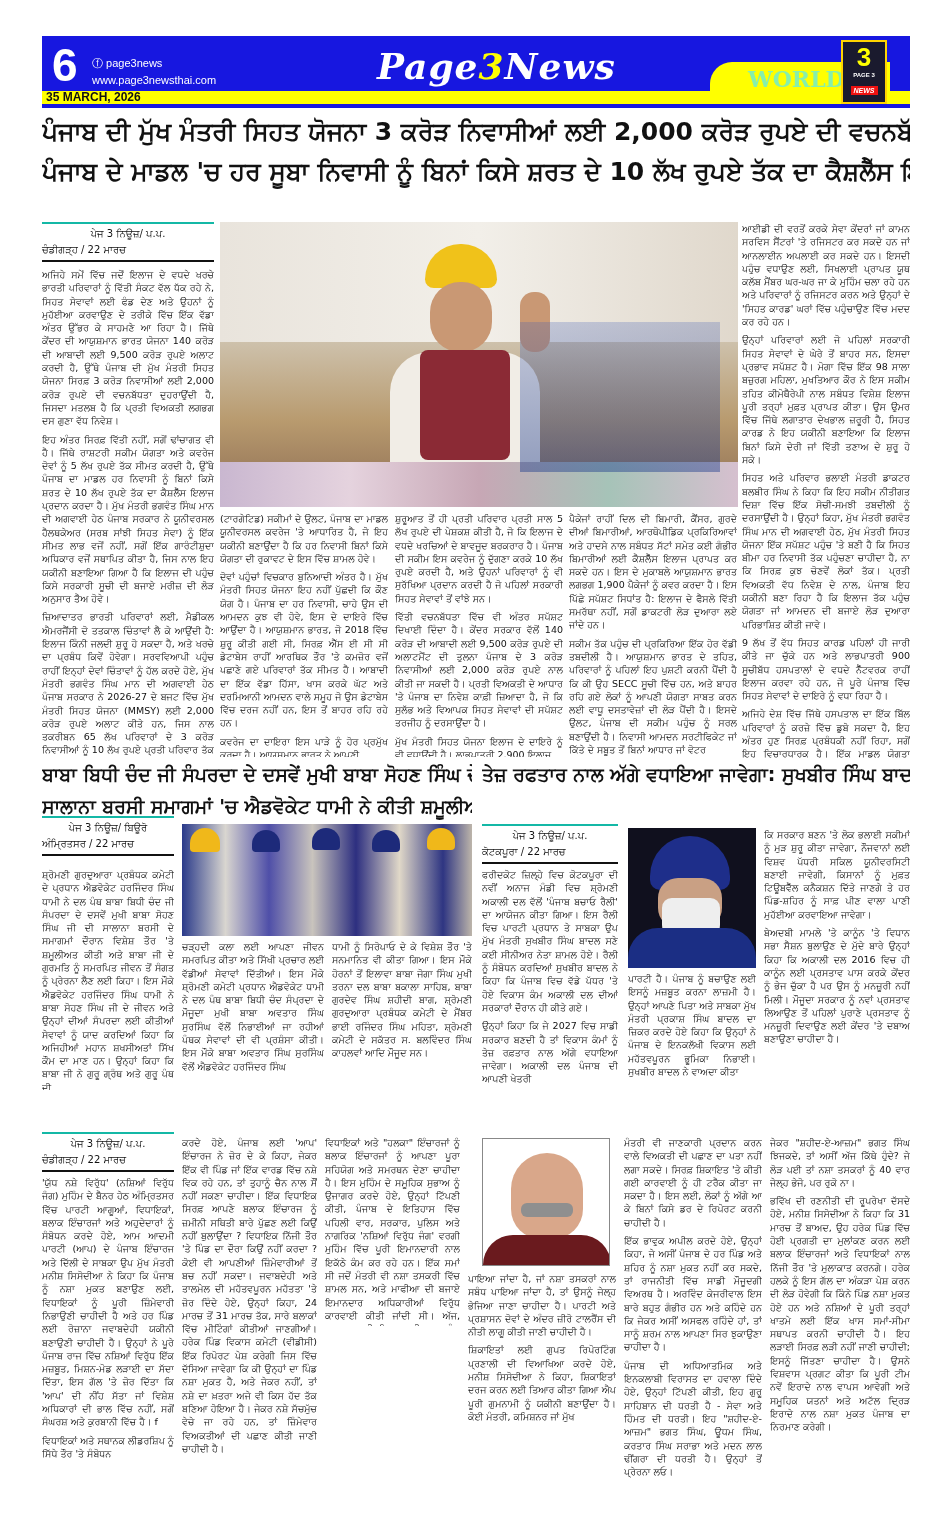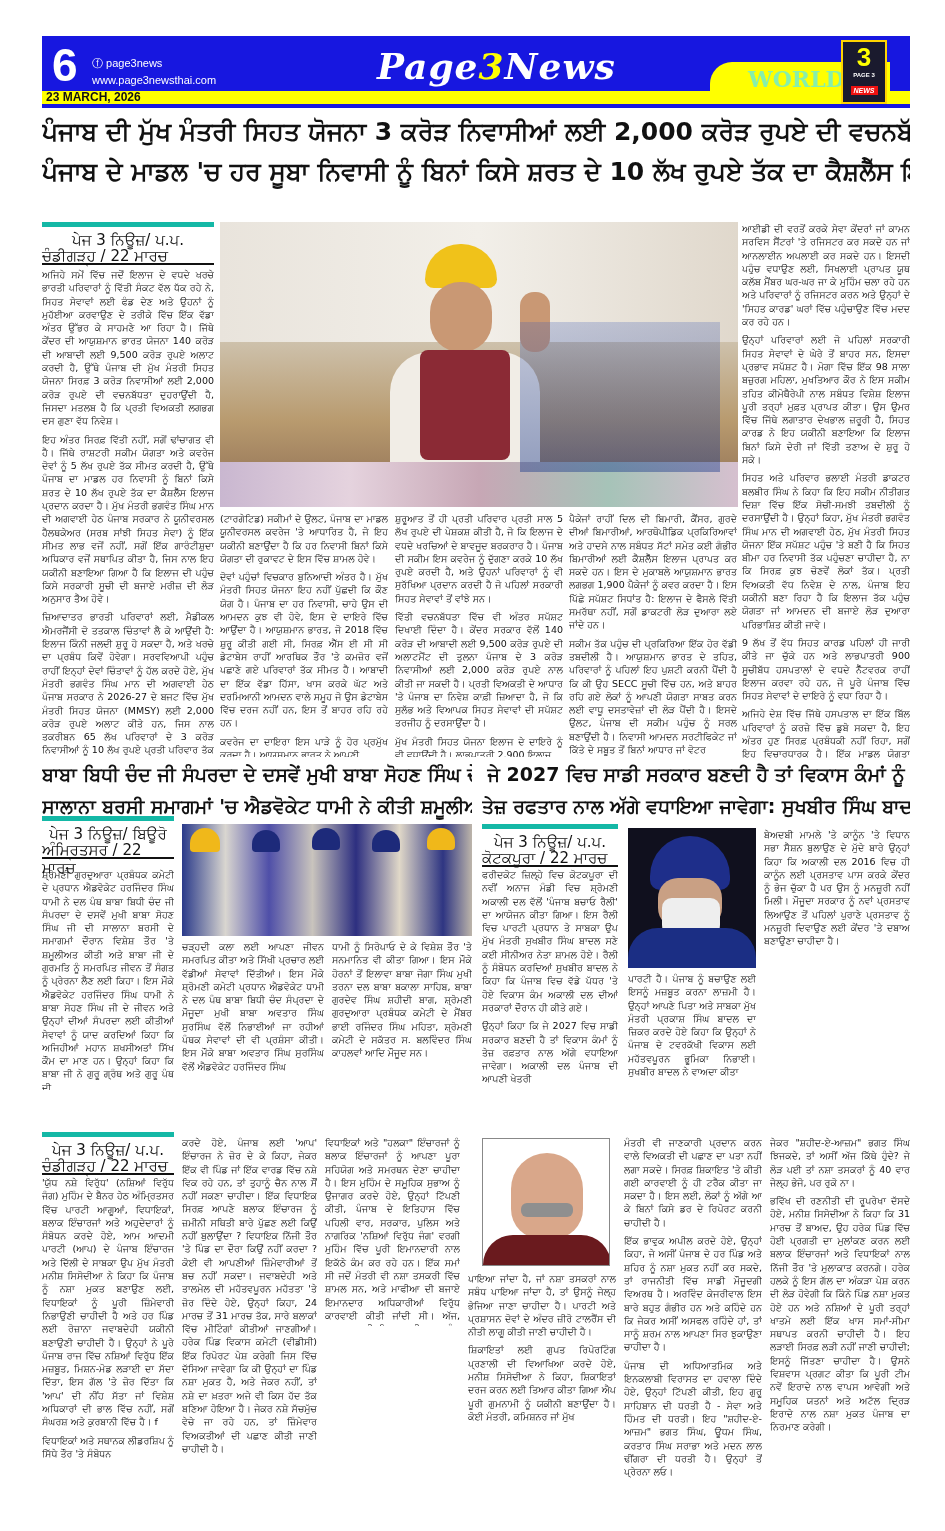--- a/index.html
+++ b/index.html
@@ -17,40 +17,40 @@
 .mast .logo .three{color:#ffff00}
 .mast .worldband{position:absolute;left:668px;top:26px;width:180px;height:42px;background:#ffff00;border-radius:22px 0 0 0}
 .mast .world{position:absolute;left:706px;top:30px;font:bold 22px/26px "DejaVu Serif",serif;color:#86efac;z-index:2}
 .mast .badge{position:absolute;left:799px;top:4px;width:46px;height:64px;background:#1a1a2e;border:2px solid #ffd400;z-index:3;text-align:center}
 .mast .badge .b3{font:bold 26px/30px "Liberation Sans",sans-serif;color:#ffff00}
 .mast .badge .bp{font:bold 6px "Liberation Sans",sans-serif;color:#fff}
 .mast .badge .bn{display:inline-block;margin-top:2px;background:#e11;color:#fff;font:bold italic 7px "Liberation Sans",sans-serif;padding:1px 3px}
 
 .hl{position:absolute;font-weight:bold;text-align:center;color:#111;white-space:nowrap;overflow:hidden}
 .hl1{left:0;top:76px;width:868px;font-size:25px;line-height:40px}
-.byline{position:absolute;border-top:5px solid #14b8a6;font-size:15px}
+.byline{position:absolute;border-top:2px solid #14b8a6;font-size:10px}
 .byline .src{display:block;text-align:center;padding-top:4px;height:20px}
 .byline .loc{display:block;padding-left:0;height:18px;border-bottom:2px solid #111}
 .col{position:absolute;font-size:9.5px;line-height:13.3px;text-align:justify;overflow:hidden;color:#111}
 .col p{margin-bottom:5px}
 .photo{position:absolute;overflow:hidden}
 .hl2{font-size:19px;line-height:32px}
 .hl3{font-size:21px;line-height:34px}
 </style>
 </head>
 <body>
 
 <div class="page">
 
   <div class="mast">
     <div class="yellow"></div>
     <div class="pgnum">6</div>
     <div class="fb"><span>ⓕ </span><span>page3news</span></div>
     <div class="web">www.page3newsthai.com</div>
-    <div class="date">23 MARCH, 2026</div>
+    <div class="date">35 MARCH, 2026</div>
     <div class="logo"><span>Page</span><span class="three">3</span><span>News</span></div>
     <div class="worldband"></div>
     <div class="world">WORLD</div>
     <div class="badge">
       <div class="b3">3</div>
       <div class="bp">PAGE 3</div>
       <div class="bn">NEWS</div>
     </div>
   </div>
 
@@ -122,41 +122,41 @@
     <div style="position:absolute;left:245px;top:4px;width:28px;height:22px;background:#f0b81a;border-radius:14px 14px 4px 4px"></div>
   </div>
   <div class="col" style="left:140px;top:904px;width:142px;height:150px">
     <p>ਚੜ੍ਹਦੀ ਕਲਾ ਲਈ ਆਪਣਾ ਜੀਵਨ ਸਮਰਪਿਤ ਕੀਤਾ ਅਤੇ ਸਿੱਖੀ ਪ੍ਰਚਾਰ ਲਈ ਵੱਡੀਆਂ ਸੇਵਾਵਾਂ ਦਿੱਤੀਆਂ। ਇਸ ਮੌਕੇ ਸ਼੍ਰੋਮਣੀ ਕਮੇਟੀ ਪ੍ਰਧਾਨ ਐਡਵੋਕੇਟ ਧਾਮੀ ਨੇ ਦਲ ਪੰਥ ਬਾਬਾ ਬਿਧੀ ਚੰਦ ਸੰਪ੍ਰਦਾ ਦੇ ਮੌਜੂਦਾ ਮੁਖੀ ਬਾਬਾ ਅਵਤਾਰ ਸਿੰਘ ਸੁਰਸਿੰਘ ਵੱਲੋਂ ਨਿਭਾਈਆਂ ਜਾ ਰਹੀਆਂ ਪੰਥਕ ਸੇਵਾਵਾਂ ਦੀ ਵੀ ਪ੍ਰਸ਼ੰਸਾ ਕੀਤੀ। ਇਸ ਮੌਕੇ ਬਾਬਾ ਅਵਤਾਰ ਸਿੰਘ ਸੁਰਸਿੰਘ ਵੱਲੋਂ ਐਡਵੋਕੇਟ ਹਰਜਿੰਦਰ ਸਿੰਘ</p>
   </div>
   <div class="col" style="left:290px;top:904px;width:140px;height:150px">
     <p>ਧਾਮੀ ਨੂੰ ਸਿਰੋਪਾਓ ਦੇ ਕੇ ਵਿਸ਼ੇਸ਼ ਤੌਰ 'ਤੇ ਸਨਮਾਨਿਤ ਵੀ ਕੀਤਾ ਗਿਆ। ਇਸ ਮੌਕੇ ਹੋਰਨਾਂ ਤੋਂ ਇਲਾਵਾ ਬਾਬਾ ਜੋਗਾ ਸਿੰਘ ਮੁਖੀ ਤਰਨਾ ਦਲ ਬਾਬਾ ਬਕਾਲਾ ਸਾਹਿਬ, ਬਾਬਾ ਗੁਰਦੇਵ ਸਿੰਘ ਸ਼ਹੀਦੀ ਬਾਗ, ਸ਼੍ਰੋਮਣੀ ਗੁਰਦੁਆਰਾ ਪ੍ਰਬੰਧਕ ਕਮੇਟੀ ਦੇ ਮੈਂਬਰ ਭਾਈ ਰਜਿੰਦਰ ਸਿੰਘ ਮਹਿਤਾ, ਸ਼੍ਰੋਮਣੀ ਕਮੇਟੀ ਦੇ ਸਕੱਤਰ ਸ. ਬਲਵਿੰਦਰ ਸਿੰਘ ਕਾਹਲਵਾਂ ਆਦਿ ਮੌਜੂਦ ਸਨ।</p>
   </div>
 
   <div class="hl hl2" style="left:440px;top:722px;width:428px">
-    <div>ਜੇ 2027 ਵਿਚ ਸਾਡੀ ਸਰਕਾਰ ਬਣਦੀ ਹੈ ਤਾਂ ਵਿਕਾਸ ਕੰਮਾਂ ਨੂੰ</div>
     <div>ਤੇਜ਼ ਰਫਤਾਰ ਨਾਲ ਅੱਗੇ ਵਧਾਇਆ ਜਾਵੇਗਾ: ਸੁਖਬੀਰ ਸਿੰਘ ਬਾਦਲ</div>
   </div>
   <div class="byline" style="left:440px;top:788px;width:136px">
     <span class="src">ਪੇਜ 3 ਨਿਊਜ਼/ ਪ.ਪ.</span>
     <span class="loc">ਕੋਟਕਪੂਰਾ / 22 ਮਾਰਚ</span>
   </div>
   <div class="col" style="left:440px;top:832px;width:136px;height:222px">
     <p>ਫਰੀਦਕੋਟ ਜ਼ਿਲ੍ਹੇ ਵਿਚ ਕੋਟਕਪੂਰਾ ਦੀ ਨਵੀਂ ਅਨਾਜ ਮੰਡੀ ਵਿਚ ਸ਼੍ਰੋਮਣੀ ਅਕਾਲੀ ਦਲ ਵੱਲੋਂ 'ਪੰਜਾਬ ਬਚਾਓ ਰੈਲੀ' ਦਾ ਆਯੋਜਨ ਕੀਤਾ ਗਿਆ। ਇਸ ਰੈਲੀ ਵਿਚ ਪਾਰਟੀ ਪ੍ਰਧਾਨ ਤੇ ਸਾਬਕਾ ਉਪ ਮੁੱਖ ਮੰਤਰੀ ਸੁਖਬੀਰ ਸਿੰਘ ਬਾਦਲ ਸਣੇ ਕਈ ਸੀਨੀਅਰ ਨੇਤਾ ਸ਼ਾਮਲ ਹੋਏ। ਰੈਲੀ ਨੂੰ ਸੰਬੋਧਨ ਕਰਦਿਆਂ ਸੁਖਬੀਰ ਬਾਦਲ ਨੇ ਕਿਹਾ ਕਿ ਪੰਜਾਬ ਵਿਚ ਵੱਡੇ ਪੱਧਰ 'ਤੇ ਹੋਏ ਵਿਕਾਸ ਕੰਮ ਅਕਾਲੀ ਦਲ ਦੀਆਂ ਸਰਕਾਰਾਂ ਦੌਰਾਨ ਹੀ ਕੀਤੇ ਗਏ।</p>
     <p>ਉਨ੍ਹਾਂ ਕਿਹਾ ਕਿ ਜੇ 2027 ਵਿਚ ਸਾਡੀ ਸਰਕਾਰ ਬਣਦੀ ਹੈ ਤਾਂ ਵਿਕਾਸ ਕੰਮਾਂ ਨੂੰ ਤੇਜ਼ ਰਫ਼ਤਾਰ ਨਾਲ ਅੱਗੇ ਵਧਾਇਆ ਜਾਵੇਗਾ। ਅਕਾਲੀ ਦਲ ਪੰਜਾਬ ਦੀ ਆਪਣੀ ਖੇਤਰੀ</p>
   </div>
   <div class="photo" style="left:586px;top:792px;width:128px;height:140px;background:#10101e">
     <div style="position:absolute;left:22px;top:8px;width:80px;height:54px;background:#1e2e8a;border-radius:40px 40px 10px 10px"></div>
     <div style="position:absolute;left:30px;top:50px;width:64px;height:50px;background:#c9a084;border-radius:20px"></div>
     <div style="position:absolute;left:34px;top:70px;width:58px;height:56px;background:#eeeeee;border-radius:10px 10px 30px 30px"></div>
     <div style="position:absolute;left:0;top:100px;width:128px;height:40px;background:#1b2e84;border-radius:30px 30px 0 0"></div>
   </div>
   <div class="col" style="left:586px;top:936px;width:128px;height:118px">
-    <p>ਪਾਰਟੀ ਹੈ। ਪੰਜਾਬ ਨੂੰ ਬਚਾਉਣ ਲਈ ਇਸਨੂੰ ਮਜ਼ਬੂਤ ਕਰਨਾ ਲਾਜ਼ਮੀ ਹੈ। ਉਨ੍ਹਾਂ ਆਪਣੇ ਪਿਤਾ ਅਤੇ ਸਾਬਕਾ ਮੁੱਖ ਮੰਤਰੀ ਪ੍ਰਕਾਸ਼ ਸਿੰਘ ਬਾਦਲ ਦਾ ਜ਼ਿਕਰ ਕਰਦੇ ਹੋਏ ਕਿਹਾ ਕਿ ਉਨ੍ਹਾਂ ਨੇ ਪੰਜਾਬ ਦੇ ਟਵਰਕੱਖੀ ਵਿਕਾਸ ਲਈ ਮਹੱਤਵਪੂਰਨ ਭੂਮਿਕਾ ਨਿਭਾਈ। ਸੁਖਬੀਰ ਬਾਦਲ ਨੇ ਵਾਅਦਾ ਕੀਤਾ</p>
+    <p>ਪਾਰਟੀ ਹੈ। ਪੰਜਾਬ ਨੂੰ ਬਚਾਉਣ ਲਈ ਇਸਨੂੰ ਮਜ਼ਬੂਤ ਕਰਨਾ ਲਾਜ਼ਮੀ ਹੈ। ਉਨ੍ਹਾਂ ਆਪਣੇ ਪਿਤਾ ਅਤੇ ਸਾਬਕਾ ਮੁੱਖ ਮੰਤਰੀ ਪ੍ਰਕਾਸ਼ ਸਿੰਘ ਬਾਦਲ ਦਾ ਜ਼ਿਕਰ ਕਰਦੇ ਹੋਏ ਕਿਹਾ ਕਿ ਉਨ੍ਹਾਂ ਨੇ ਪੰਜਾਬ ਦੇ ਇਨਕਲੱਖੀ ਵਿਕਾਸ ਲਈ ਮਹੱਤਵਪੂਰਨ ਭੂਮਿਕਾ ਨਿਭਾਈ। ਸੁਖਬੀਰ ਬਾਦਲ ਨੇ ਵਾਅਦਾ ਕੀਤਾ</p>
   </div>
   <div class="col" style="left:722px;top:792px;width:146px;height:262px">
+    <p>ਕਿ ਸਰਕਾਰ ਬਣਨ 'ਤੇ ਲੋਕ ਭਲਾਈ ਸਕੀਮਾਂ ਨੂੰ ਮੁੜ ਸ਼ੁਰੂ ਕੀਤਾ ਜਾਵੇਗਾ, ਨੌਜਵਾਨਾਂ ਲਈ ਵਿਸ਼ਵ ਪੱਧਰੀ ਸਕਿਲ ਯੂਨੀਵਰਸਿਟੀ ਬਣਾਈ ਜਾਵੇਗੀ, ਕਿਸਾਨਾਂ ਨੂੰ ਮੁਫ਼ਤ ਟਿਊਬਵੈੱਲ ਕਨੈਕਸ਼ਨ ਦਿੱਤੇ ਜਾਣਗੇ ਤੇ ਹਰ ਪਿੰਡ-ਸ਼ਹਿਰ ਨੂੰ ਸਾਫ਼ ਪੀਣ ਵਾਲਾ ਪਾਣੀ ਮੁਹੱਈਆ ਕਰਵਾਇਆ ਜਾਵੇਗਾ।</p>
     <p>ਬੇਅਦਬੀ ਮਾਮਲੇ 'ਤੇ ਕਾਨੂੰਨ 'ਤੇ ਵਿਧਾਨ ਸਭਾ ਸੈਸ਼ਨ ਬੁਲਾਉਣ ਦੇ ਮੁੱਦੇ ਬਾਰੇ ਉਨ੍ਹਾਂ ਕਿਹਾ ਕਿ ਅਕਾਲੀ ਦਲ 2016 ਵਿਚ ਹੀ ਕਾਨੂੰਨ ਲਈ ਪ੍ਰਸਤਾਵ ਪਾਸ ਕਰਕੇ ਕੇਂਦਰ ਨੂੰ ਭੇਜ ਚੁੱਕਾ ਹੈ ਪਰ ਉਸ ਨੂੰ ਮਨਜ਼ੂਰੀ ਨਹੀਂ ਮਿਲੀ। ਮੌਜੂਦਾ ਸਰਕਾਰ ਨੂੰ ਨਵਾਂ ਪ੍ਰਸਤਾਵ ਲਿਆਉਣ ਤੋਂ ਪਹਿਲਾਂ ਪੁਰਾਣੇ ਪ੍ਰਸਤਾਵ ਨੂੰ ਮਨਜ਼ੂਰੀ ਦਿਵਾਉਣ ਲਈ ਕੇਂਦਰ 'ਤੇ ਦਬਾਅ ਬਣਾਉਣਾ ਚਾਹੀਦਾ ਹੈ।</p>
   </div>
 
   <div class="byline" style="left:0;top:1096px;width:132px">
     <span class="src">ਪੇਜ 3 ਨਿਊਜ਼/ ਪ.ਪ.</span>
     <span class="loc">ਚੰਡੀਗੜ੍ਹ / 22 ਮਾਰਚ</span>
   </div>
   <div class="col" style="left:0;top:1140px;width:132px;height:350px">
     <p>'ਯੁੱਧ ਨਸ਼ੇ ਵਿਰੁੱਧ' (ਨਸ਼ਿਆਂ ਵਿਰੁੱਧ ਜੰਗ) ਮੁਹਿੰਮ ਦੇ ਬੈਨਰ ਹੇਠ ਅੰਮ੍ਰਿਤਸਰ ਵਿੱਚ ਪਾਰਟੀ ਆਗੂਆਂ, ਵਿਧਾਇਕਾਂ, ਬਲਾਕ ਇੰਚਾਰਜਾਂ ਅਤੇ ਅਹੁਦੇਦਾਰਾਂ ਨੂੰ ਸੰਬੋਧਨ ਕਰਦੇ ਹੋਏ, ਆਮ ਆਦਮੀ ਪਾਰਟੀ (ਆਪ) ਦੇ ਪੰਜਾਬ ਇੰਚਾਰਜ ਅਤੇ ਦਿੱਲੀ ਦੇ ਸਾਬਕਾ ਉਪ ਮੁੱਖ ਮੰਤਰੀ ਮਨੀਸ਼ ਸਿਸੋਦੀਆ ਨੇ ਕਿਹਾ ਕਿ ਪੰਜਾਬ ਨੂੰ ਨਸ਼ਾ ਮੁਕਤ ਬਣਾਉਣ ਲਈ, ਵਿਧਾਇਕਾਂ ਨੂੰ ਪੂਰੀ ਜ਼ਿੰਮੇਵਾਰੀ ਨਿਭਾਉਣੀ ਚਾਹੀਦੀ ਹੈ ਅਤੇ ਹਰ ਪਿੰਡ ਲਈ ਰੋਜ਼ਾਨਾ ਜਵਾਬਦੇਹੀ ਯਕੀਨੀ ਬਣਾਉਣੀ ਚਾਹੀਦੀ ਹੈ। ਉਨ੍ਹਾਂ ਨੇ ਪੂਰੇ ਪੰਜਾਬ ਰਾਜ ਵਿੱਚ ਨਸ਼ਿਆਂ ਵਿਰੁੱਧ ਇੱਕ ਮਜ਼ਬੂਤ, ਮਿਸ਼ਨ-ਮੋਡ ਲੜਾਈ ਦਾ ਸੱਦਾ ਦਿੱਤਾ, ਇਸ ਗੱਲ 'ਤੇ ਜ਼ੋਰ ਦਿੱਤਾ ਕਿ 'ਆਪ' ਦੀ ਨੀਂਹ ਸੱਤਾ ਜਾਂ ਵਿਸ਼ੇਸ਼ ਅਧਿਕਾਰਾਂ ਦੀ ਭਾਲ ਵਿੱਚ ਨਹੀਂ, ਸਗੋਂ ਸੰਘਰਸ਼ ਅਤੇ ਕੁਰਬਾਨੀ ਵਿੱਚ ਹੈ। f</p>
     <p>ਵਿਧਾਇਕਾਂ ਅਤੇ ਸਥਾਨਕ ਲੀਡਰਸ਼ਿਪ ਨੂੰ ਸਿੱਧੇ ਤੌਰ 'ਤੇ ਸੰਬੋਧਨ</p>

